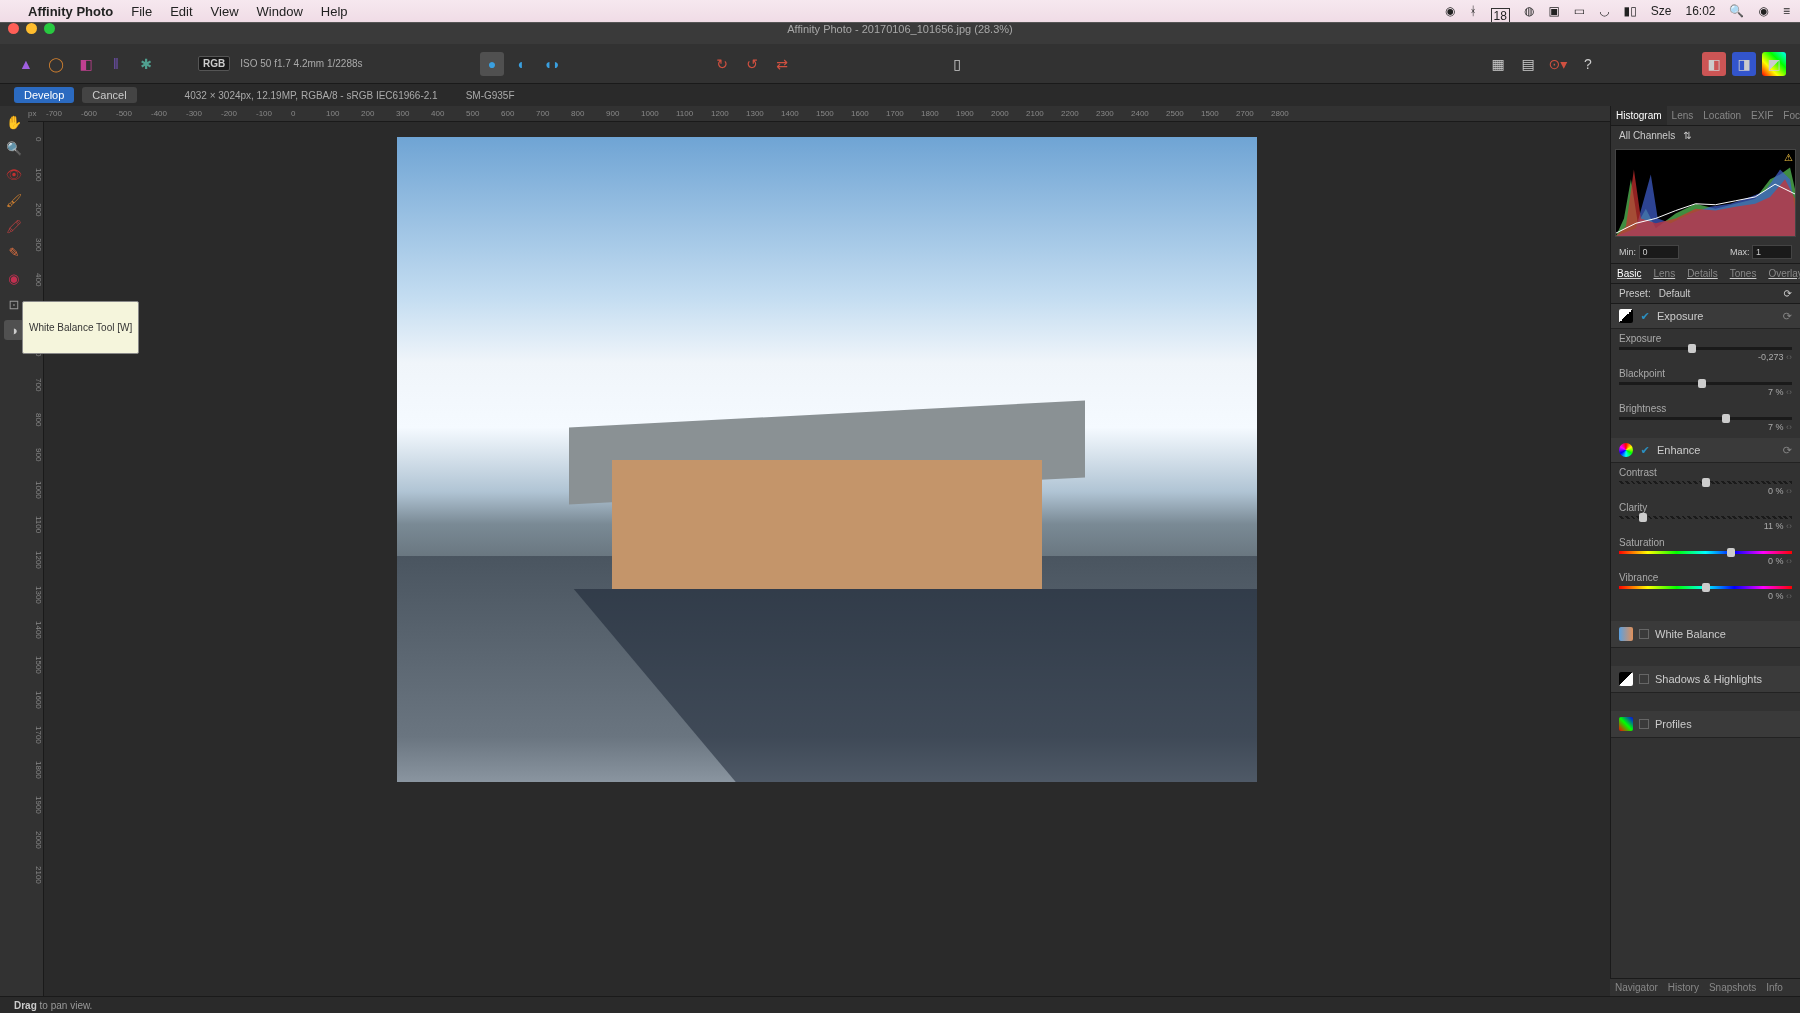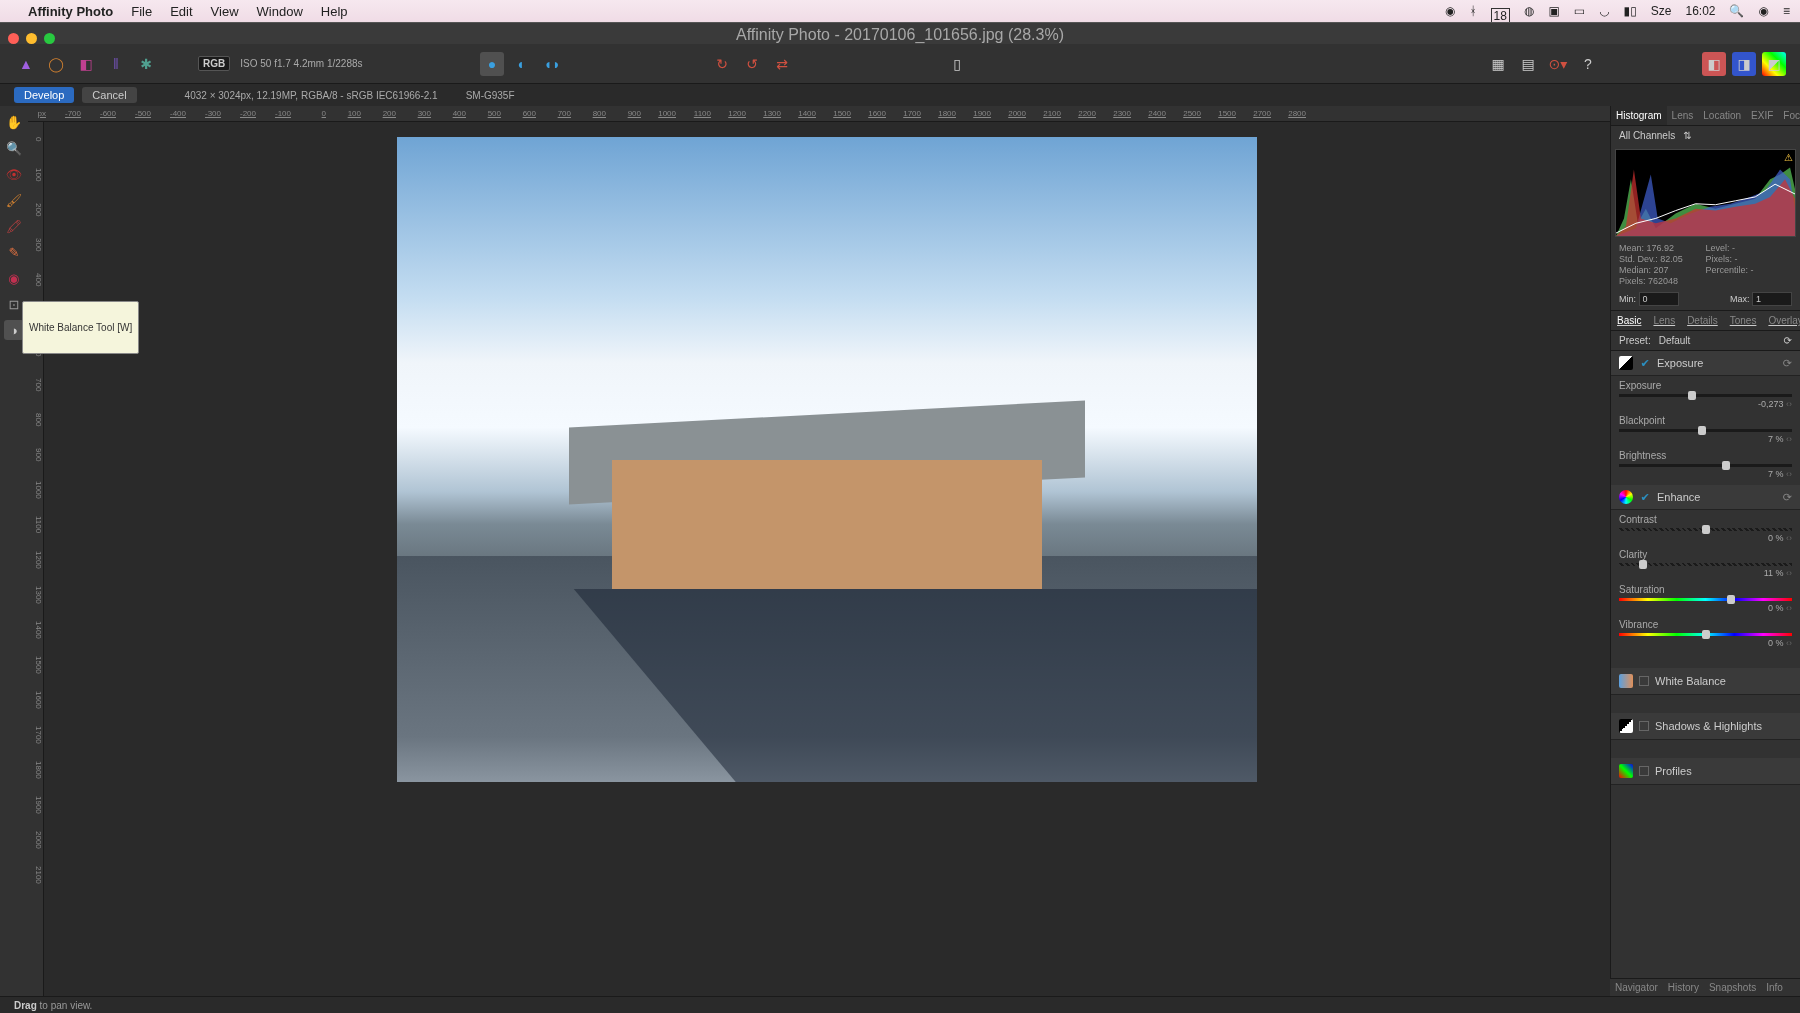--- a/index.html
+++ b/index.html
@@ -6,21 +6,21 @@
 body { background: #2a2a2a; color: #ccc; overflow: hidden; width: 1800px; height: 1013px; }
 
 
 .menubar { height: 22px; background: linear-gradient(#f6e8ef, #f0dce6); display: flex; align-items: center; padding: 0 10px; font-size: 13px; color: #222; justify-content: space-between; }
 .menubar-left { display: flex; gap: 18px; align-items: center; }
 .menubar-left .bold { font-weight: bold; }
 .menubar-right { display: flex; gap: 14px; align-items: center; }
 .menubar-right span, .menubar-right svg { font-size: 12px; }
 
 
-.titlebar { height: 22px; background: #3a3a3a; display: flex; align-items: flex-end; justify-content: center; position: relative; font-size: 16px; color: #a8a8a8; border-top: 1px solid #555; }
+.titlebar { height: 22px; background: #3a3a3a; display: flex; align-items: flex-start; justify-content: center; position: relative; font-size: 11px; color: #a8a8a8; border-top: 1px solid #555; }
 .traffic { position: absolute; left: 8px; display: flex; gap: 7px; }
 .traffic-dot { width: 11px; height: 11px; border-radius: 50%; }
 .dot-close { background: #ff5f57; }
 .dot-min { background: #ffbd2e; }
 .dot-max { background: #28c940; }
 
 
 .maintoolbar { height: 40px; background: #323232; display: flex; align-items: center; padding: 0 14px; gap: 10px; border-bottom: 1px solid #1a1a1a; position: relative; }
 .toolgrp { display: flex; gap: 6px; align-items: center; }
 .toolbtn { width: 24px; height: 24px; border-radius: 3px; display: flex; align-items: center; justify-content: center; font-size: 14px; }
@@ -38,21 +38,21 @@
 
 
 .lefttools { width: 28px; background: #323232; padding-top: 6px; display:flex; flex-direction:column; gap:6px; align-items:center; position:relative; }
 .lefttools .tool { width:20px; height:20px; display:flex; align-items:center; justify-content:center; font-size:13px; }
 .lefttools .tool.sel { background:#505050; border-radius:3px; }
 .tooltip { position:absolute; left:22px; top:195px; background:#f5f5dc; color:#333; font-size:10px; padding:20px 6px; border:1px solid #888; border-radius:2px; white-space:nowrap; z-index:100; }
 
 
 .canvasarea { flex:1; background:#2a2a2a; position:relative; overflow:hidden; }
 .hruler { height:16px; background:#323232; border-bottom:1px solid #1a1a1a; display:flex; font-size:8px; color:#888; overflow:hidden; white-space:nowrap; align-items:center; }
-.hruler span { display:inline-block; width:35px; text-align:right; flex-shrink:0;text-decoration:underline; }
+.hruler span { display:inline-block; width:35px; text-align:left; flex-shrink:0; }
 .canvasinner { position:relative; height:calc(100% - 16px); display:flex; }
 .vruler { width:16px; background:#323232; border-right:1px solid #1a1a1a; display:flex; flex-direction:column; font-size:8px; color:#888; overflow:hidden; }
 .vruler span { height:35px; writing-mode:vertical-rl; text-align:center; flex-shrink:0; }
 .canvas { flex:1; background:#2a2a2a; display:flex; align-items:flex-start; justify-content:center; padding-top:15px; }
 .photo { width:860px; height:645px; background: linear-gradient(180deg, #6fa4d4 0%, #c4ddf1 25%, #f0f5fa 35%, #f5faff 45%, #b0c4d4 55%, #7a8a95 60%, #5a646c 70%, #4a545a 100%); position:relative; overflow:hidden; }
 .photo .roof { position:absolute; top:43%; left:20%; width:60%; height:12%; background:#8a9194; transform:skewY(-3deg); }
 .photo .bldg { position:absolute; top:50%; left:25%; width:50%; height:20%; background:#c4956a; }
 .photo .shadow { position:absolute; bottom:0; left:30%; width:80%; height:30%; background:rgba(20,30,45,0.5); transform:skewX(40deg); }
 .photo .ground { position:absolute; bottom:0; left:0; width:100%; height:35%; background:linear-gradient(180deg, #4a5560 0%, #6a7580 80%, #8a95a0 100%); }
 
@@ -287,29 +287,20 @@
     </div>
     <div class="histogram">
       <span class="warn-tri">⚠</span>
       <svg viewBox="0 0 180 88" preserveAspectRatio="none">
         <polygon points="0,88 8,70 15,30 22,75 30,60 40,80 60,65 80,55 100,60 120,55 140,50 155,30 165,25 175,18 180,40 180,88" fill="#50b050" opacity="0.8"></polygon>
         <polygon points="0,88 20,80 35,25 42,70 55,75 75,65 95,58 115,55 135,48 150,42 165,20 175,30 180,60 180,88" fill="#4060d0" opacity="0.7"></polygon>
         <polygon points="0,88 10,78 18,20 25,70 40,75 60,70 80,60 100,62 120,58 140,55 155,48 170,30 180,50 180,88" fill="#d03030" opacity="0.7"></polygon>
         <polyline points="0,85 20,75 40,70 60,62 80,55 100,56 120,52 140,48 160,35 180,45" stroke="#fff" stroke-width="1" fill="none"></polyline>
       </svg>
     </div>
-    <div class="stats">
-      <span>Mean: 176.92</span>
-      <span>Level: -</span>
-      <span>Std. Dev.: 82.05</span>
-      <span>Pixels: -</span>
-      <span>Median: 207</span>
-      <span>Percentile: -</span>
-      <span>Pixels: 762048</span>
-    </div>
     <div class="minmax">
       <span><span>Min:</span> <input value="0" style=""></span>
       <span><span>Max:</span> <input value="1" style=""></span>
     </div>
 
     <div class="btabs">
       <span class="active">Basic</span>
       <span>Lens</span>
       <span>Details</span>
       <span>Tones</span>

